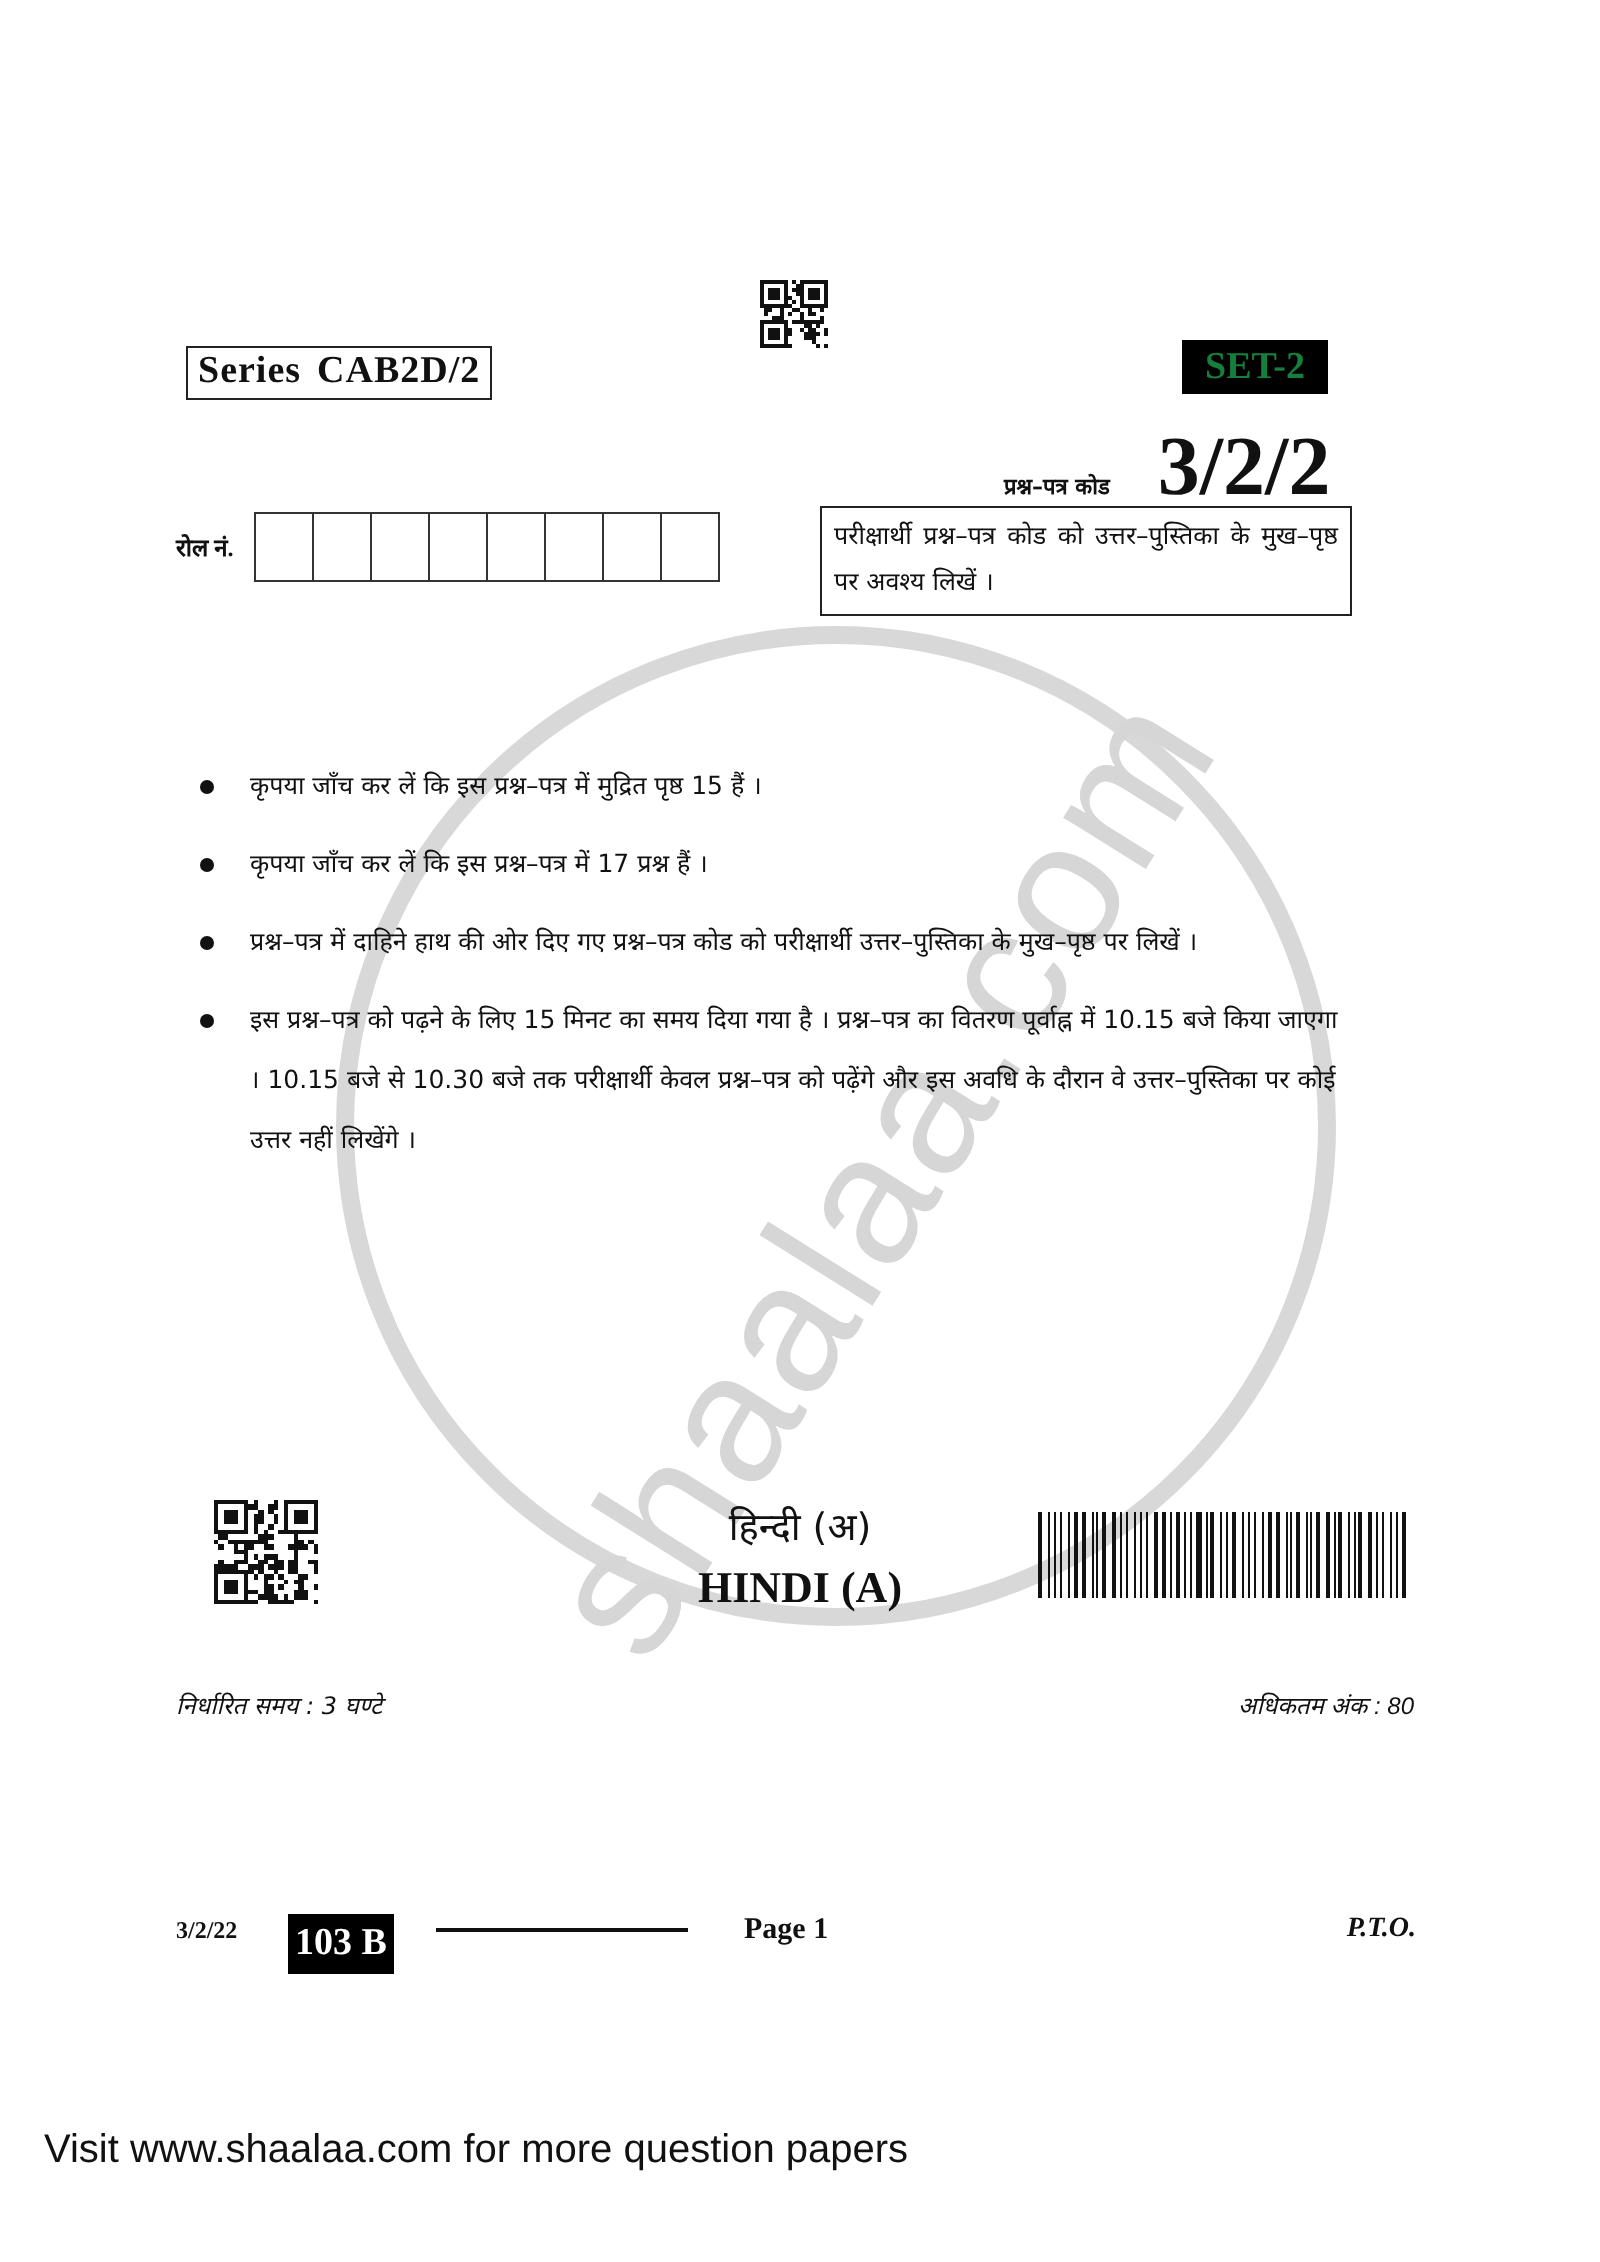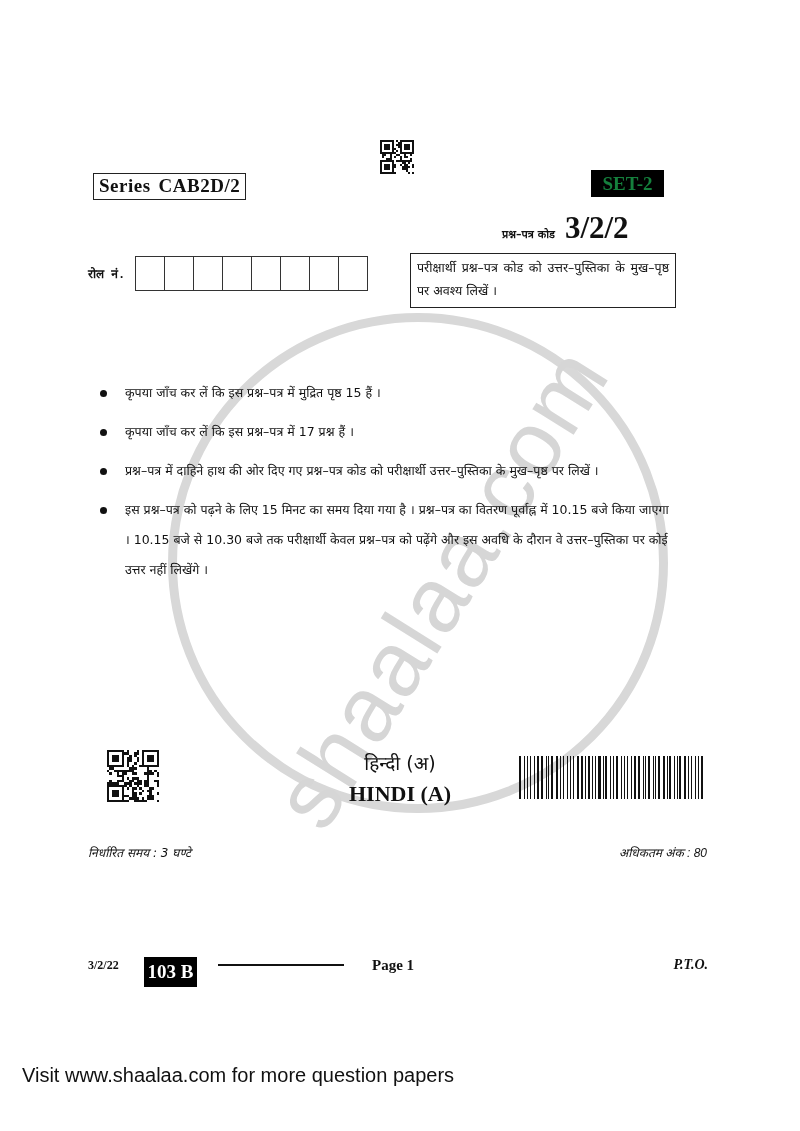--- a/index.html
+++ b/index.html
@@ -31,26 +31,26 @@
     left: 93px; top: 173px; border: 1.5px solid #222; padding: 1px 5px 2px 5px;
     font-family: "Liberation Serif", serif; font-weight: bold; font-size: 19px; letter-spacing: 0.5px;
   }
   .series-box .gap { display: inline-block; width: 8px; }
 
   .set-badge {
     left: 591px; top: 170px; width: 73px; height: 27px; background: #000; color: #15803d;
     font-family: "Liberation Serif", serif; font-weight: bold; font-size: 19px;
     display: flex; align-items: center; justify-content: center;
   }
-  .code-row { left: 502px; top: 210px; display: flex; align-items: baseline; gap: 10px; }
+  .code-row { left: 502px; top: 210px; display: flex; align-items: baseline; gap: 24px; }
   .code-label { font-family: "DejaVu Sans", sans-serif; font-weight: bold; font-size: 11px; }
-  .code-value { font-family: "Liberation Serif", serif; font-weight: bold; font-size: 31px; }
+  .code-value { font-family: "Liberation Serif", serif; font-weight: bold; font-size: 42px; }
 
   .roll-row { left: 88px; top: 256px; display: flex; align-items: center; }
-  .roll-label { font-family: Liberation Mono, monospace; font-weight: bold; font-size: 12px; margin-right: 10px; }
+  .roll-label { font-family: Liberation Serif, serif; font-weight: bold; font-size: 12px; margin-right: 10px; }
   .roll-boxes { display: flex; border: 1.5px solid #333; }
   .roll-boxes div { width: 28px; height: 33px; border-right: 1.5px solid #333; }
   .roll-boxes div:last-child { border-right: none; }
 
   .note-box {
     left: 410px; top: 253px; width: 252px; border: 1.5px solid #222; padding: 2px 6px 5px 6px;
     font-family: "DejaVu Sans", sans-serif; font-size: 12.5px; line-height: 23px; text-align: justify;
   }
 
   .instructions { left: 96px; top: 378px; width: 580px; margin: 0; padding: 0; list-style: none; }

